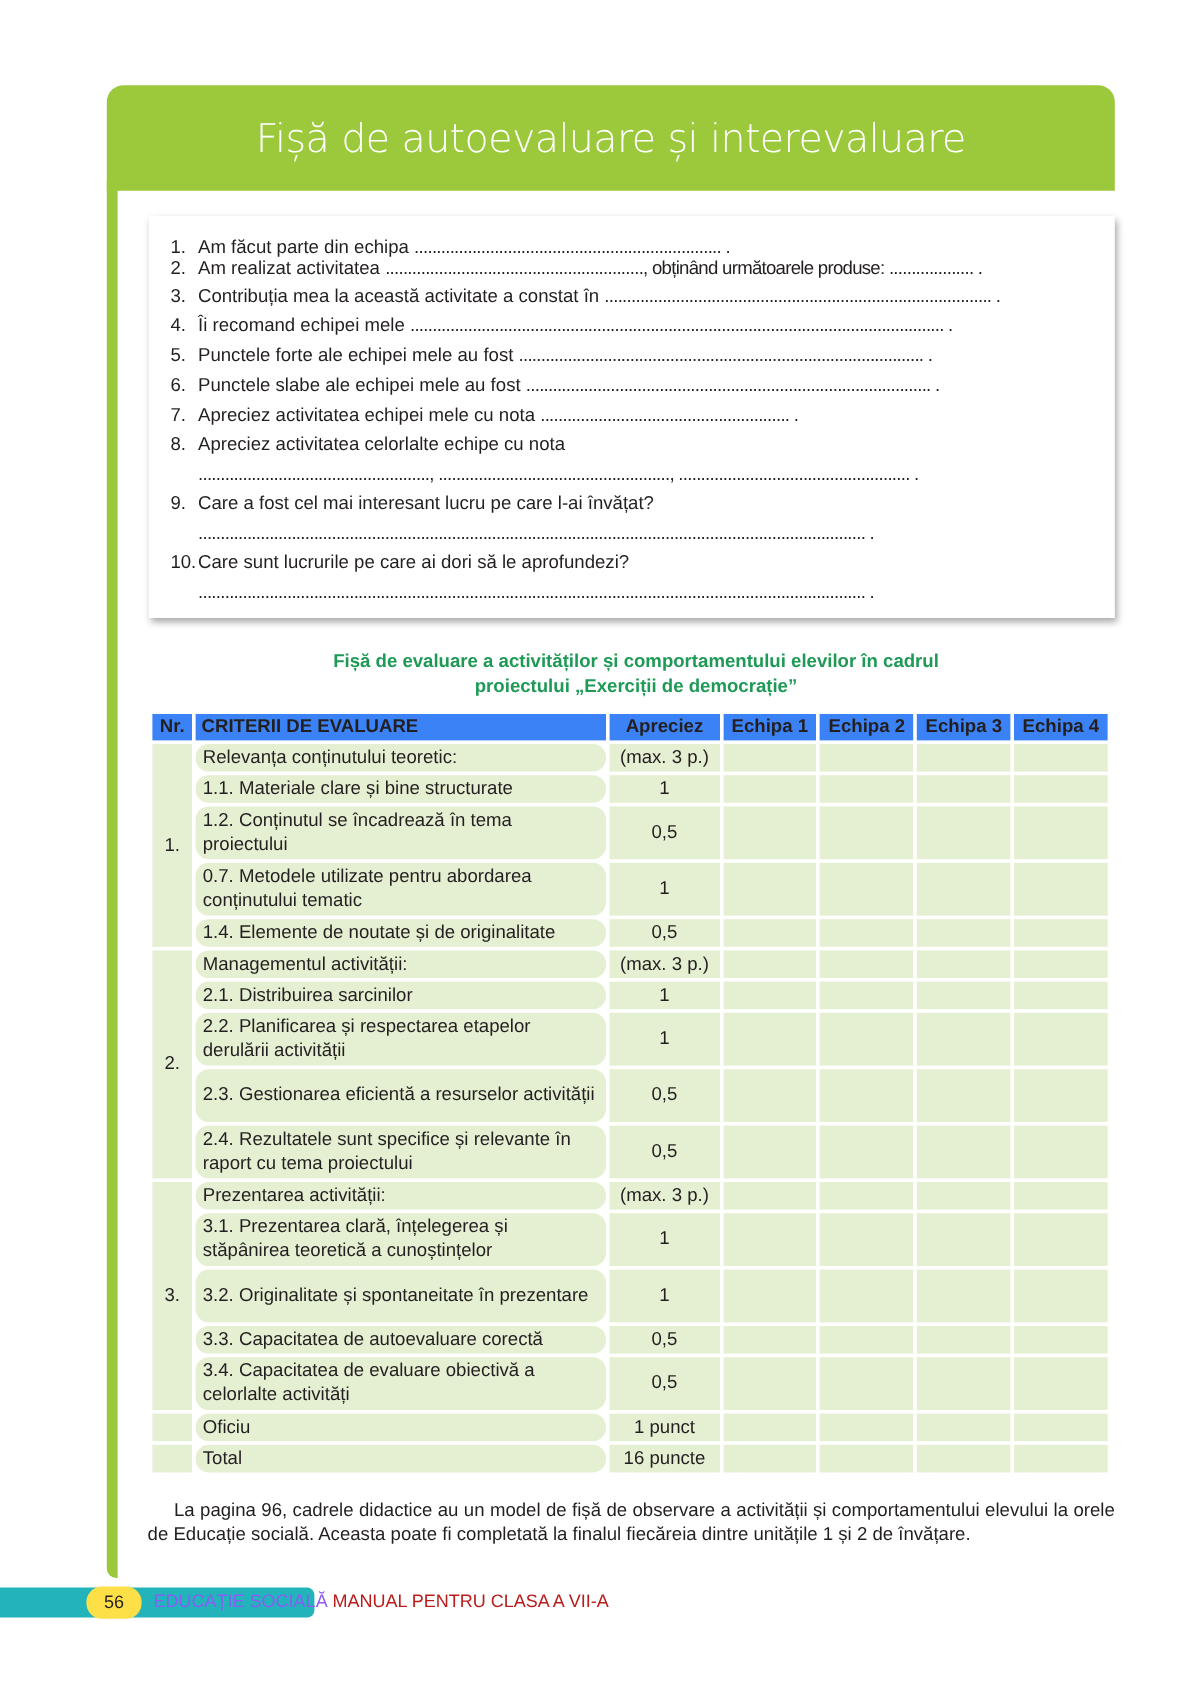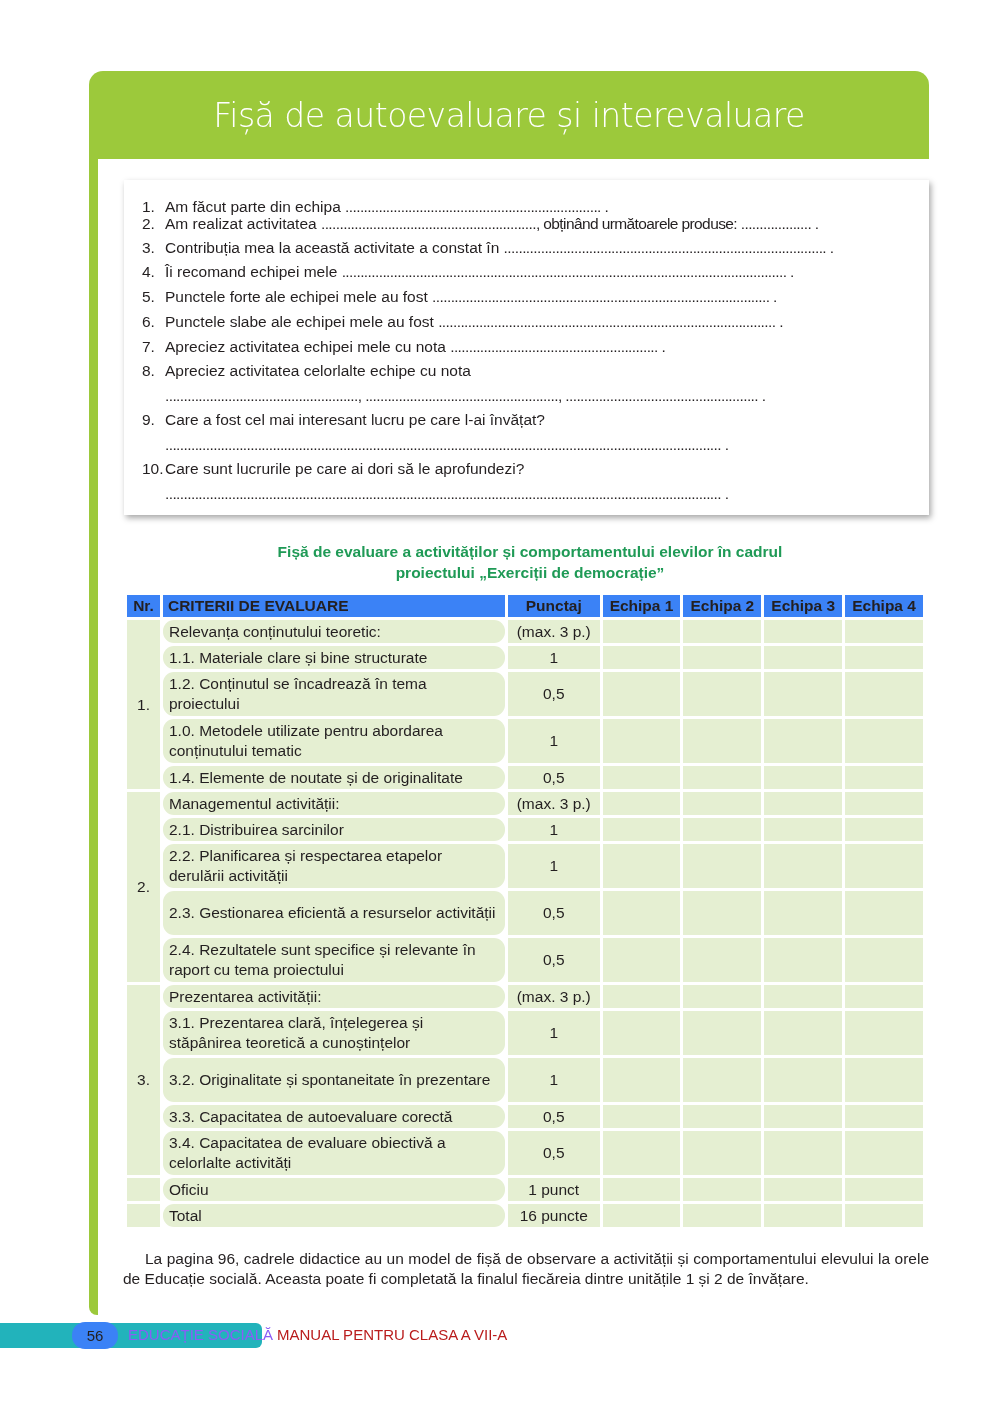--- a/index.html
+++ b/index.html
@@ -24,21 +24,21 @@
   td.nr { width: 33px; text-align: center; }
   td.crit { width: 344px; line-height: 20px; border-radius: 11px; }
   td.pts { width: 92px; text-align: center; }
   td.team { width: 78px; }
   tr.r1 td { height: 23px; }
   tr.r2 td { height: 44px; }
 
   .para { position: absolute; left: 123px; top: 1249px; width: 806px; font-size: 15.5px; line-height: 20px; text-align: justify; text-indent: 22px; }
 
   .footer-bar { position: absolute; left: 0; top: 1323px; width: 262px; height: 25px; background: #22b3bb; border-radius: 0 6px 6px 0; }
-  .footer-page { position: absolute; left: 72px; top: 1322px; width: 46px; height: 27px; background: #3b82f6; border-radius: 13px; text-align: center; line-height: 27px; font-size: 15px; color: #231f20; }
+  .footer-page { position: absolute; left: 72px; top: 1322px; width: 46px; height: 27px; background: #fde047; border-radius: 13px; text-align: center; line-height: 27px; font-size: 15px; color: #231f20; }
   .footer-subject { position: absolute; left: 128px; top: 1326px; color: #8b5cf6; font-size: 15px; }
   .footer-manual { position: absolute; left: 277px; top: 1326px; color: #b91c1c; font-size: 15px; }
 </style>
 </head>
 <body>
 
 <div class="frame-top"></div>
 <div class="frame-left"></div>
 <div class="frame-title">Fișă de autoevaluare și interevaluare</div>
 
@@ -61,21 +61,21 @@
 <div class="t2-title">
   <div>Fișă de evaluare a activităților și comportamentului elevilor în cadrul</div>
   <div>proiectului „Exerciții de democrație”</div>
 </div>
 
 <table class="eval">
   <tbody>
       <tr>
     <th>Nr.</th>
     <th class="crit">CRITERII DE EVALUARE</th>
-    <th>Punctaj</th>
+    <th>Apreciez</th>
     <th>Echipa 1</th>
     <th>Echipa 2</th>
     <th>Echipa 3</th>
     <th>Echipa 4</th>
   </tr>
 
   <tr class="r1">
     <td class="nr" rowspan="5">1.</td>
     <td class="crit">Relevanța conținutului teoretic:</td>
     <td class="pts">(max. 3 p.)</td>
@@ -94,21 +94,21 @@
   </tr>
   <tr class="r2">
     <td class="crit">1.2. Conținutul se încadrează în tema proiectului</td>
     <td class="pts">0,5</td>
     <td class="team"></td>
         <td class="team"></td>
         <td class="team"></td>
         <td class="team"></td>
   </tr>
   <tr class="r2">
-    <td class="crit">1.0. Metodele utilizate pentru abordarea conținutului tematic</td>
+    <td class="crit">0.7. Metodele utilizate pentru abordarea conținutului tematic</td>
     <td class="pts">1</td>
     <td class="team"></td>
         <td class="team"></td>
         <td class="team"></td>
         <td class="team"></td>
   </tr>
   <tr class="r1">
     <td class="crit">1.4. Elemente de noutate și de originalitate</td>
     <td class="pts">0,5</td>
     <td class="team"></td>

